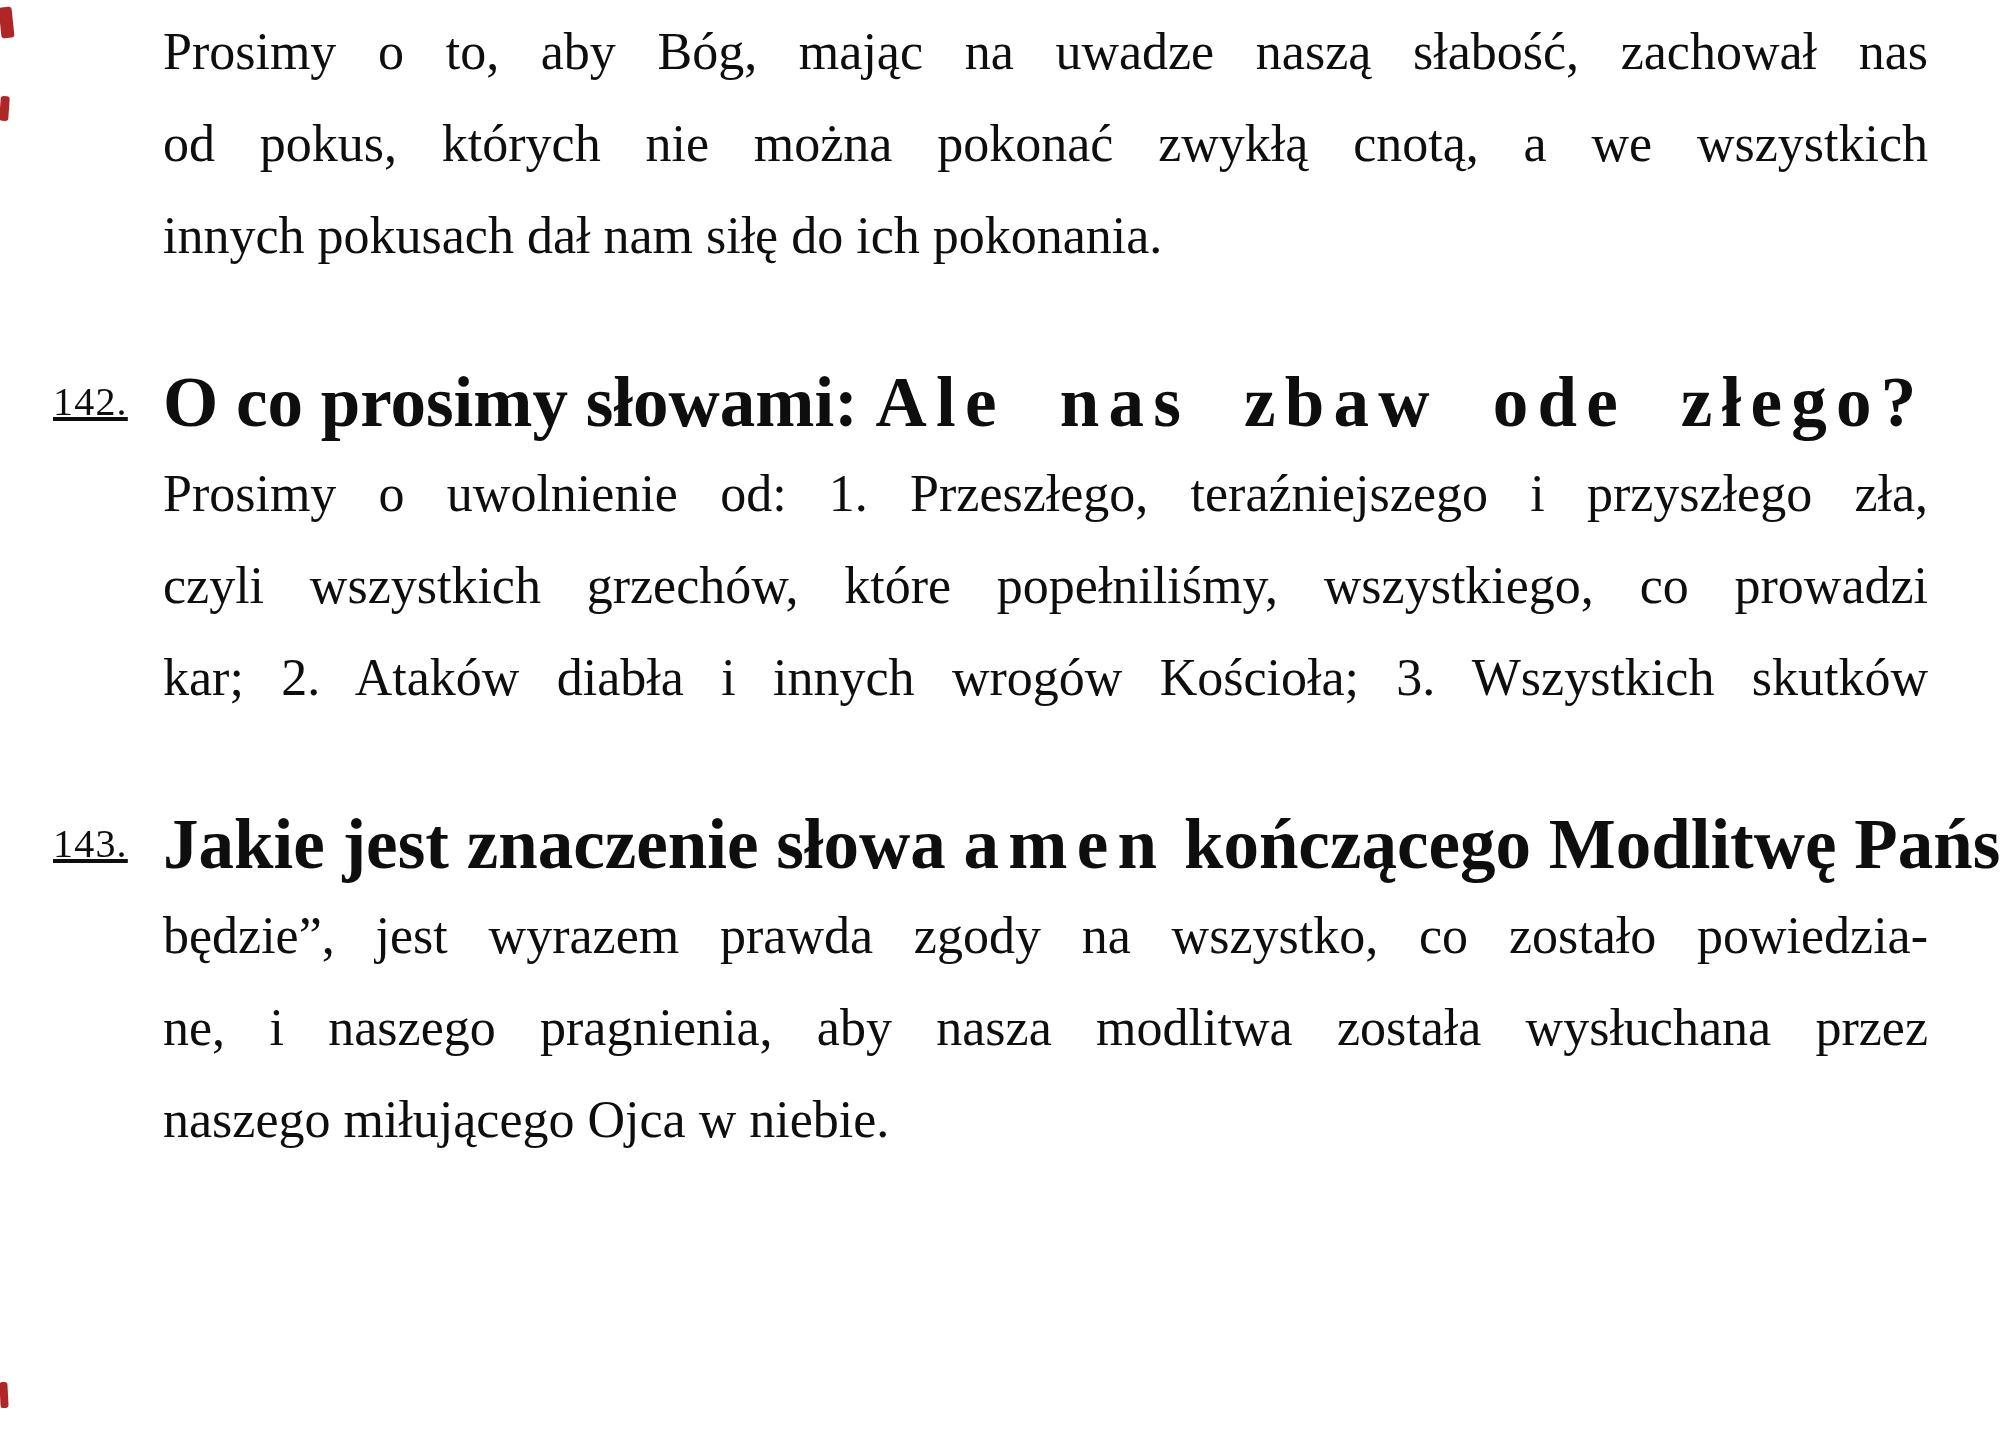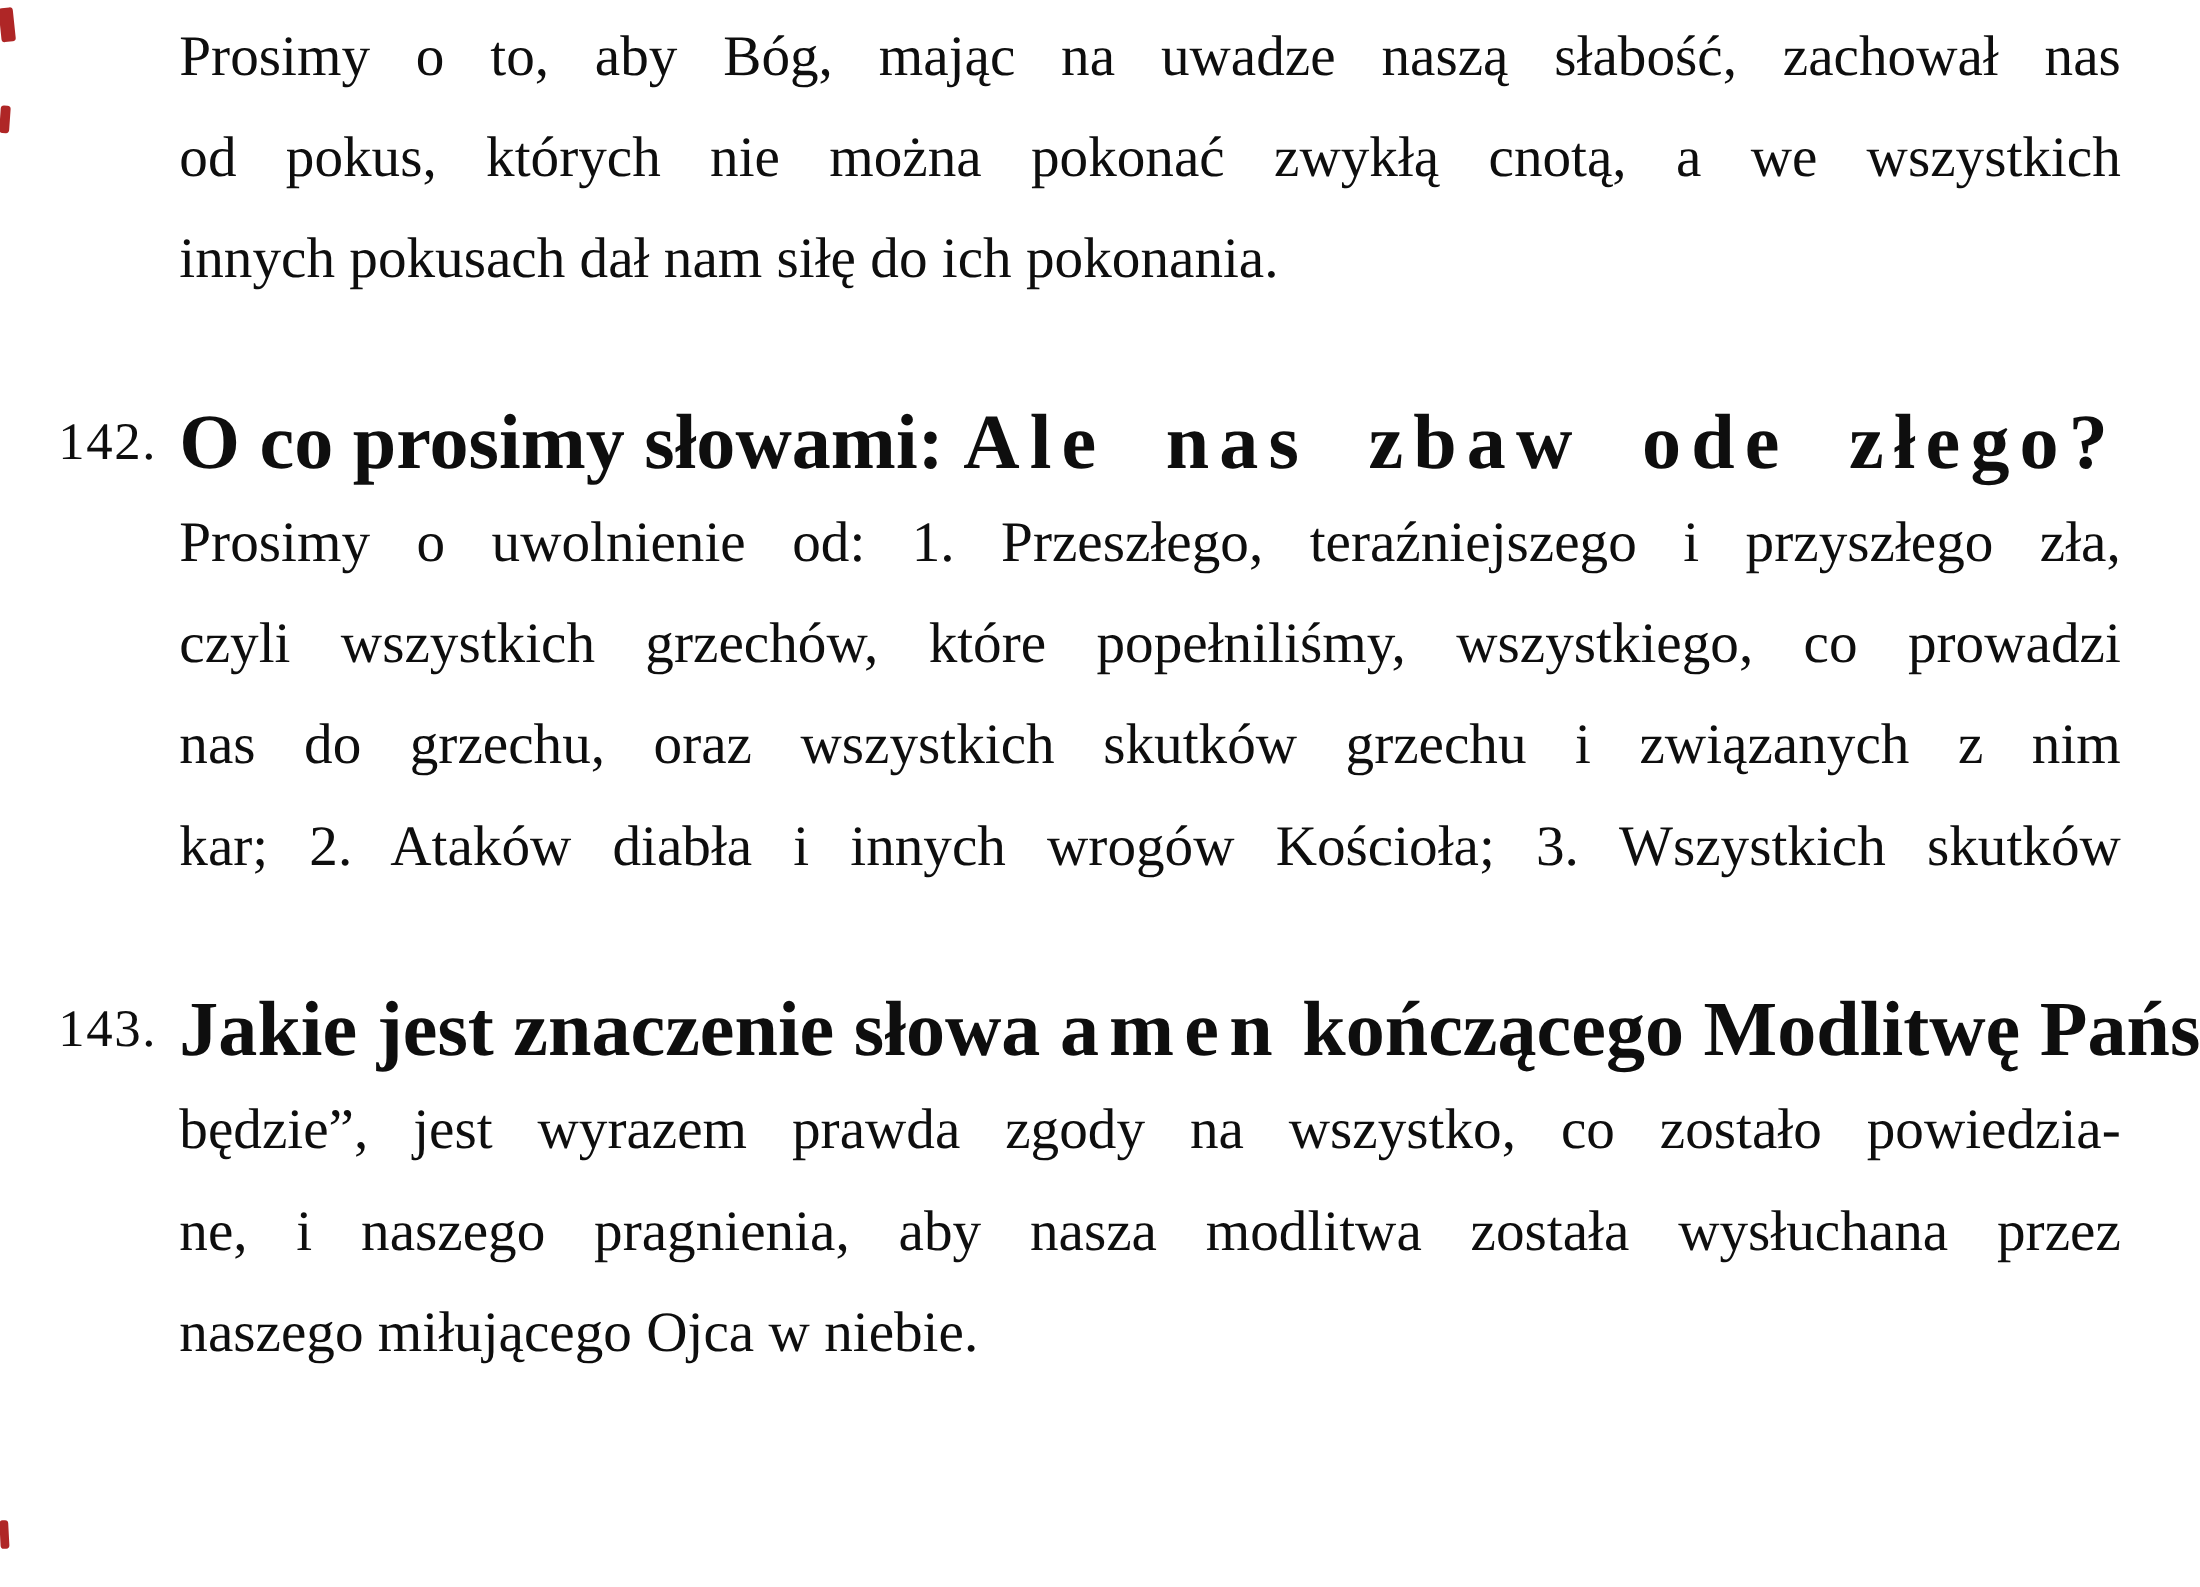--- a/index.html
+++ b/index.html
@@ -22,22 +22,23 @@
   .edge-mark.m2{top:96px;width:9px;height:25px;transform:rotate(4deg);}
   .edge-mark.m3{top:1382px;width:8px;height:26px;transform:rotate(-3deg);}
 
   .content{
     position:absolute;left:163px;top:6px;width:1765px;
   }
   .para{margin:0;}
   .q-section{position:relative;margin-top:74px;}
   .q-num{
     position:absolute;left:-110px;top:0;
-    font-size:48px;line-height:92px;
+    font-size:40px;line-height:92px;
     letter-spacing:0.03em;
+    text-decoration:underline;
   }
   .q-head{
     font-size:71px;line-height:92px;font-weight:bold;
     white-space:nowrap;
   }
   .line{
     font-size:52px;line-height:92px;
   }
   .line.j{
     text-align:justify;
@@ -59,21 +60,20 @@
       <div class="para">
         <div class="line j"><span>Prosimy o to, aby Bóg, mając na uwadze naszą słabość, zachował nas</span></div>
         <div class="line j"><span>od pokus, których nie można pokonać zwykłą cnotą, a we wszystkich</span></div>
         <div class="line"><span>innych pokusach dał nam siłę do ich pokonania.</span></div>
       </div>
       <section class="q-section">
         <span class="q-num">142.</span>
         <div class="q-head"><span>O co prosimy słowami: </span><span class="r-sp">Ale nas zbaw ode złego</span><span>?</span></div>
         <div class="line j"><span>Prosimy o uwolnienie od: 1. Przeszłego, teraźniejszego i przyszłego zła,</span></div>
         <div class="line j"><span>czyli wszystkich grzechów, które popełniliśmy, wszystkiego, co prowadzi</span></div>
-        <div class="line j"><span>nas do grzechu, oraz wszystkich skutków grzechu i związanych z nim</span></div>
         <div class="line j"><span>kar; 2. Ataków diabła i innych wrogów Kościoła; 3. Wszystkich skutków</span></div>
       </section>
       <section class="q-section">
         <span class="q-num">143.</span>
         <div class="q-head"><span>Jakie jest znaczenie słowa </span><span class="r-sp">amen</span><span> kończącego </span><span class="r-bi">Modlitwę Pańską</span><span>?</span></div>
         <div class="line j"><span>będzie”, jest wyrazem prawda zgody na wszystko, co zostało powiedzia-</span></div>
         <div class="line j"><span>ne, i naszego pragnienia, aby nasza modlitwa została wysłuchana przez</span></div>
         <div class="line"><span>naszego miłującego Ojca w niebie.</span></div>
       </section>
     </main>

